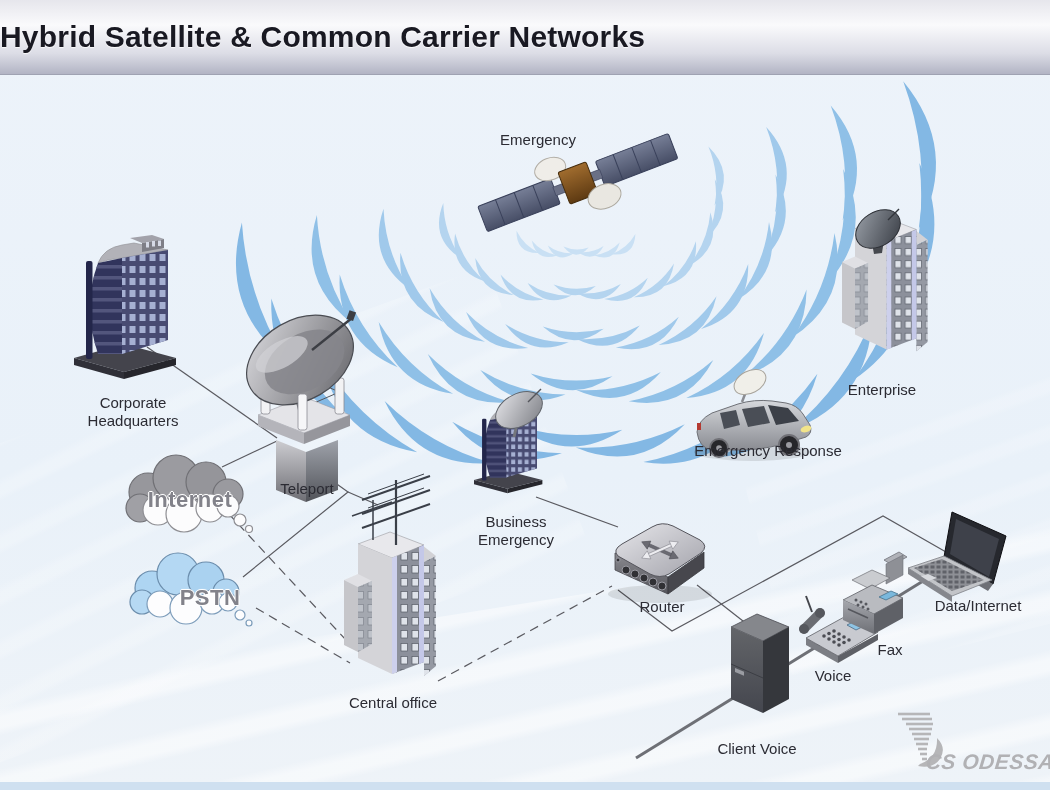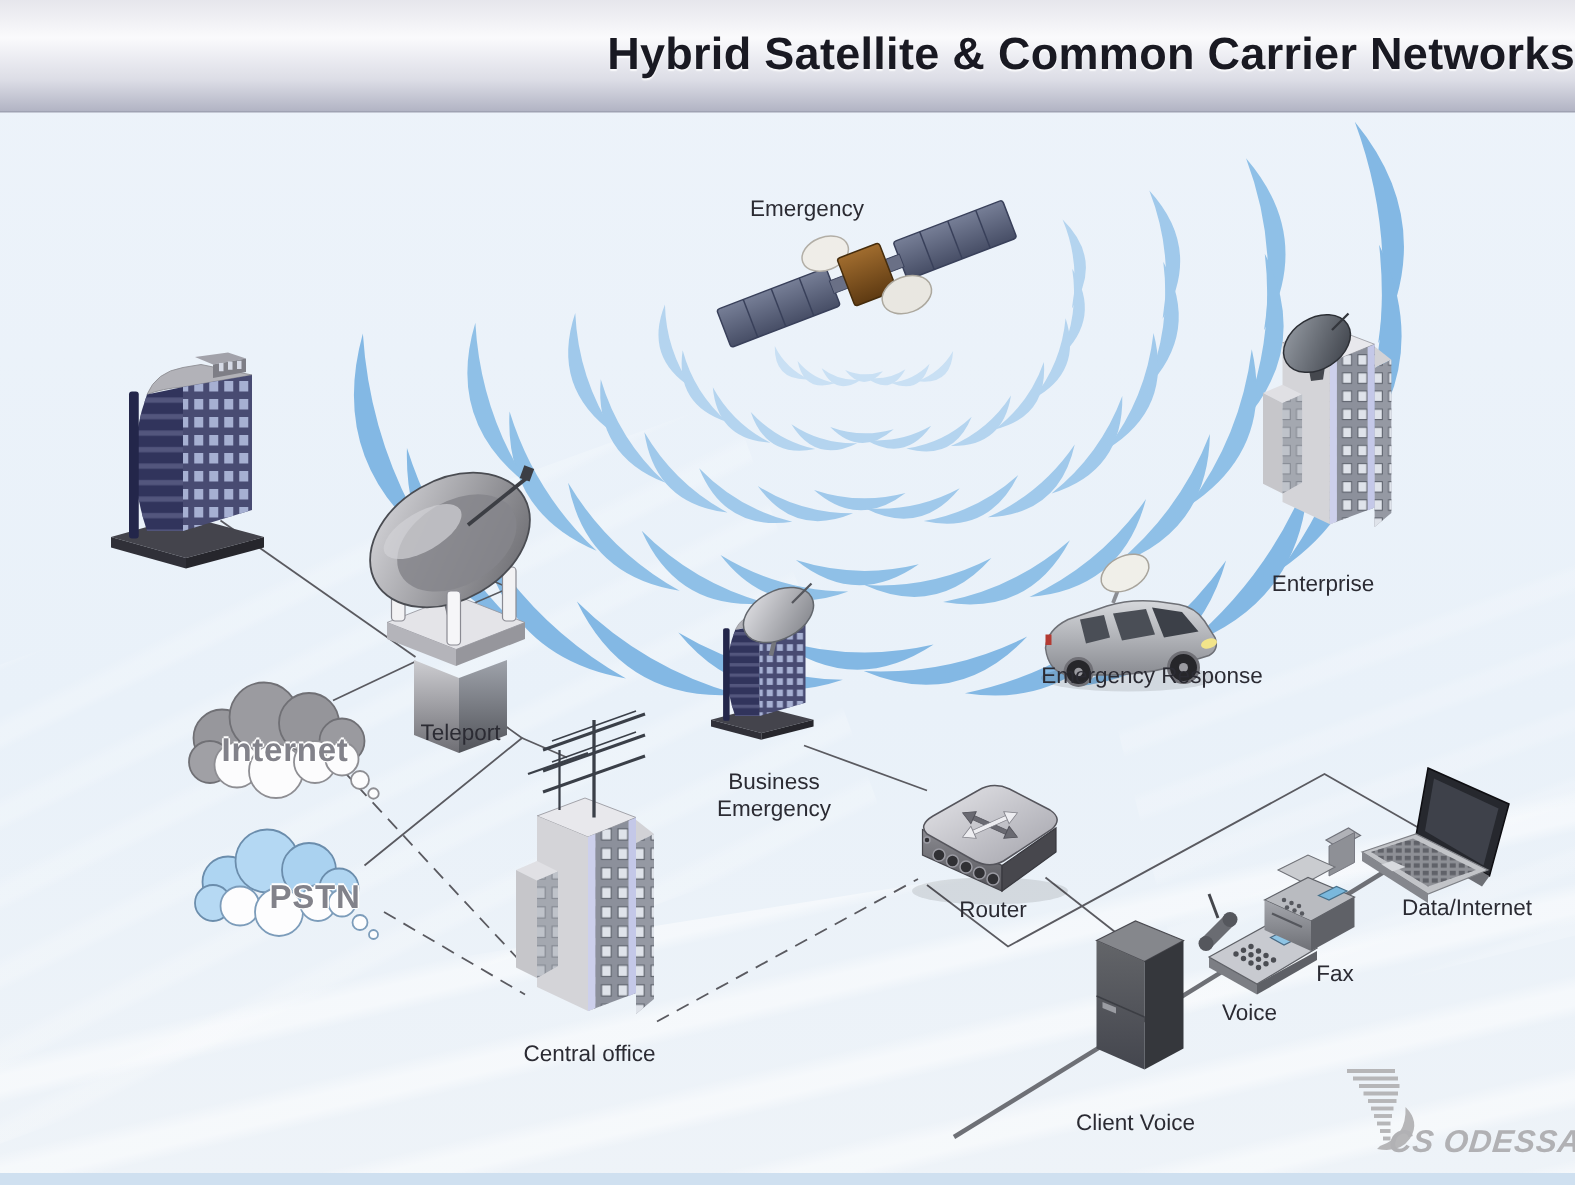--- a/index.html
+++ b/index.html
@@ -2,21 +2,21 @@
 <html><head>
 <meta charset="utf-8">
 <style>
   html,body{margin:0;padding:0;}
   body{width:1050px;height:790px;overflow:hidden;position:relative;
        font-family:"Liberation Sans",sans-serif;background:#fff;}
   #stage{position:absolute;inset:0;width:1050px;height:790px;
          background:linear-gradient(180deg,#edf3fa 0%,#e9f1f9 60%,#eef3f8 100%);}
   .header{position:absolute;left:0;top:0;width:1050px;height:74px;
           background:linear-gradient(180deg,#e6e6ec 0%,#fafafc 34%,#dcdde6 72%,#b2b4c4 100%);
-          border-bottom:1px solid #9fa2b2;display:flex;align-items:center;justify-content:flex-end;}
+          border-bottom:1px solid #9fa2b2;display:flex;align-items:center;justify-content:flex-start;}
   .title{font-size:30px;font-weight:bold;color:#191922;letter-spacing:.2px;
          text-shadow:0 1px 1px rgba(255,255,255,.85);}
   .wave{position:absolute;pointer-events:none;}
   .w1{left:-90px;top:598px;width:1320px;height:280px;transform:rotate(-9deg);opacity:.75;
       background:repeating-linear-gradient(-4deg,rgba(255,255,255,0) 0 16px,rgba(255,255,255,.65) 24px 34px,rgba(255,255,255,0) 44px 60px);}
   .w2{left:-160px;top:380px;width:720px;height:300px;transform:rotate(-20deg);opacity:.30;
       background:repeating-linear-gradient(-6deg,rgba(255,255,255,0) 0 12px,rgba(255,255,255,.7) 18px 26px,rgba(255,255,255,0) 34px 48px);}
   .w3{left:760px;top:400px;width:420px;height:240px;transform:rotate(-14deg);opacity:.25;
       background:repeating-linear-gradient(-6deg,rgba(255,255,255,0) 0 10px,rgba(255,255,255,.7) 16px 24px,rgba(255,255,255,0) 30px 44px);}
   .bstrip{position:absolute;left:0;bottom:0;width:1050px;height:8px;background:#cfe0f0;}
@@ -436,20 +436,21 @@
       </g>
       <path d="M2,22 Q20,16 19,-4 Q29,6 22,17 Q15,27 0,24 Z" fill="#b6b6b8"></path>
     </g>
   </svg>
 
   <div class="header">
     <span class="title">Hybrid Satellite &amp; Common Carrier Networks</span>
   </div>
 
   <div class="lbl" style="left:538px;top:131px">Emergency</div>
+  <div class="lbl wrap" style="left:133px;top:394px;width:150px">Corporate Headquarters</div>
   <div class="lbl" style="left:307px;top:480px">Teleport</div>
   <div class="lbl cloudtxt" style="left:190px;top:487px">Internet</div>
   <div class="lbl cloudtxt" style="left:210px;top:585px">PSTN</div>
   <div class="lbl" style="left:393px;top:694px">Central office</div>
   <div class="lbl wrap" style="left:516px;top:513px;width:110px">Business Emergency</div>
   <div class="lbl" style="left:662px;top:598px">Router</div>
   <div class="lbl" style="left:768px;top:442px">Emergency Response</div>
   <div class="lbl" style="left:882px;top:381px">Enterprise</div>
   <div class="lbl" style="left:757px;top:740px">Client Voice</div>
   <div class="lbl" style="left:833px;top:667px">Voice</div>

